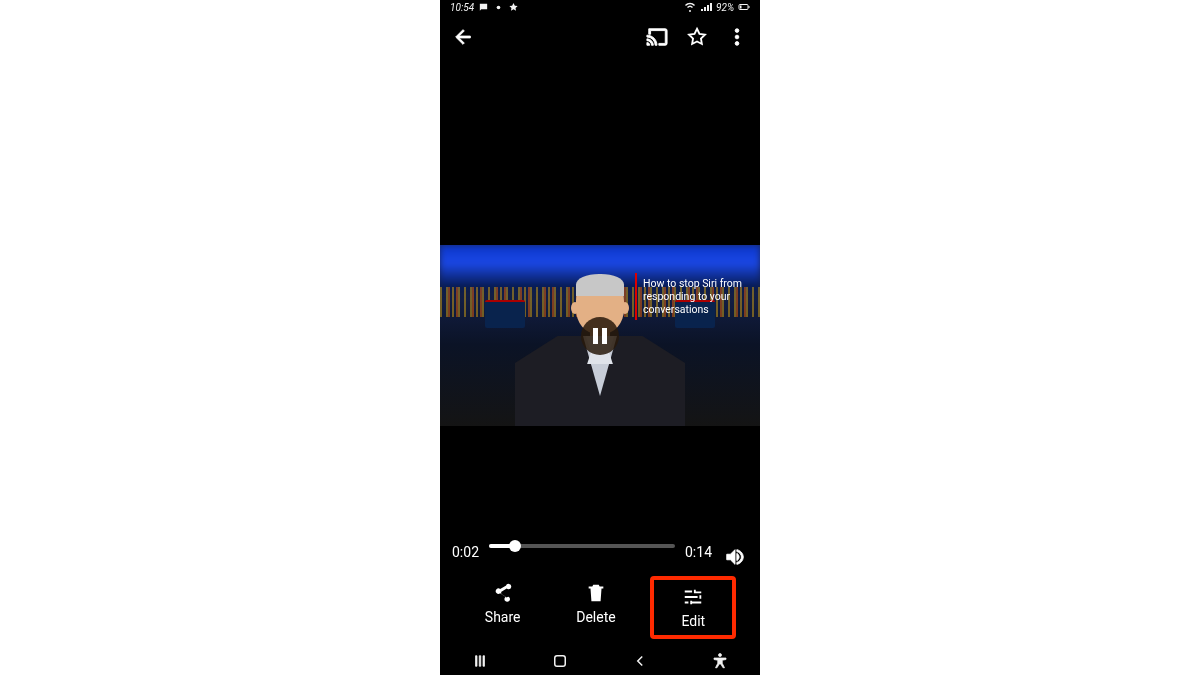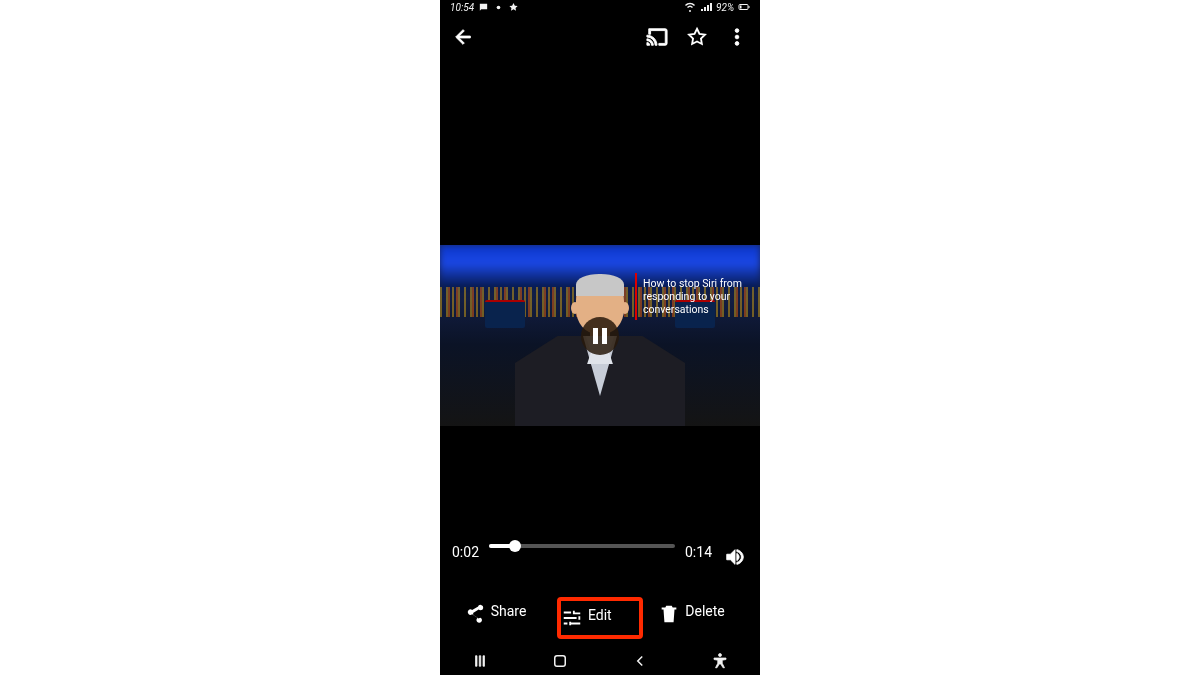--- a/index.html
+++ b/index.html
@@ -200,20 +200,22 @@
     bottom: 36px;
     left: 0; right: 0;
     display:flex;
     justify-content:space-around;
     align-items:flex-start;
     padding: 0 16px;
     font-size:14px;
   }
   .action-item {
     display:flex;
+    flex-direction:column;
+    align-items:center;
     gap:5px;
     width:78px;
     padding:6px 0;
   }
   .action-item svg { width:22px; height:22px; fill:#fff; }
   .highlight-box {
     border: 4px solid #ff2a00;
     border-radius: 4px;
   }
 
@@ -352,33 +354,33 @@
     </div>
   </div>
 
   <div class="action-row">
     <div class="action-item">
       <svg viewBox="0 0 24 24">
           <path d="M18 8a3 3 0 10-2.83-4H15l-6.1 3.6a3 3 0 100 4.8L15 16h.17A3 3 0 1018 16a3 3 0 00-2 .78L9.9 13.2a3 3 0 000-2.4L16 7.2A3 3 0 0018 8z"></path>
         </svg>
       <span>Share</span>
     </div>
+    <div class="action-item">
+      <svg viewBox="0 0 24 24">
+          <path d="M6 7h12l-1 14H7L6 7zm3-4h6l1 2h4v2H4V5h4l1-2zM9 10h2v8H9zm4 0h2v8h-2z"></path>
+        </svg>
+      <span>Delete</span>
+    </div>
     <div class="action-item highlight-box">
       <svg viewBox="0 0 24 24">
           <path d="M3 17h6v2H3v-2zm0-5h12v2H3v-2zm0-5h18v2H3V7zm14 10v-3h2v3h3v2h-3v3h-2v-3h-3v-2h3z" fill="none"></path>
           <path d="M3 5h8v2H3zM13 4h2v4h-2zM15 6h6v2h-6zM3 11h14v2H3zM19 10h2v4h-2zM3 17h4v2H3zM9 16h2v4H9zM11 17h10v2H11z"></path>
         </svg>
       <span>Edit</span>
     </div>
-    <div class="action-item">
-      <svg viewBox="0 0 24 24">
-          <path d="M6 7h12l-1 14H7L6 7zm3-4h6l1 2h4v2H4V5h4l1-2zM9 10h2v8H9zm4 0h2v8h-2z"></path>
-        </svg>
-      <span>Delete</span>
-    </div>
   </div>
 
   <div class="navbar">
     <div class="icon-btn">
       <svg viewBox="0 0 24 24">
           <path d="M6 5h2v14H6zM11 5h2v14h-2zM16 5h2v14h-2z"></path>
         </svg>
     </div>
     <div class="icon-btn">
       <svg viewBox="0 0 24 24">

